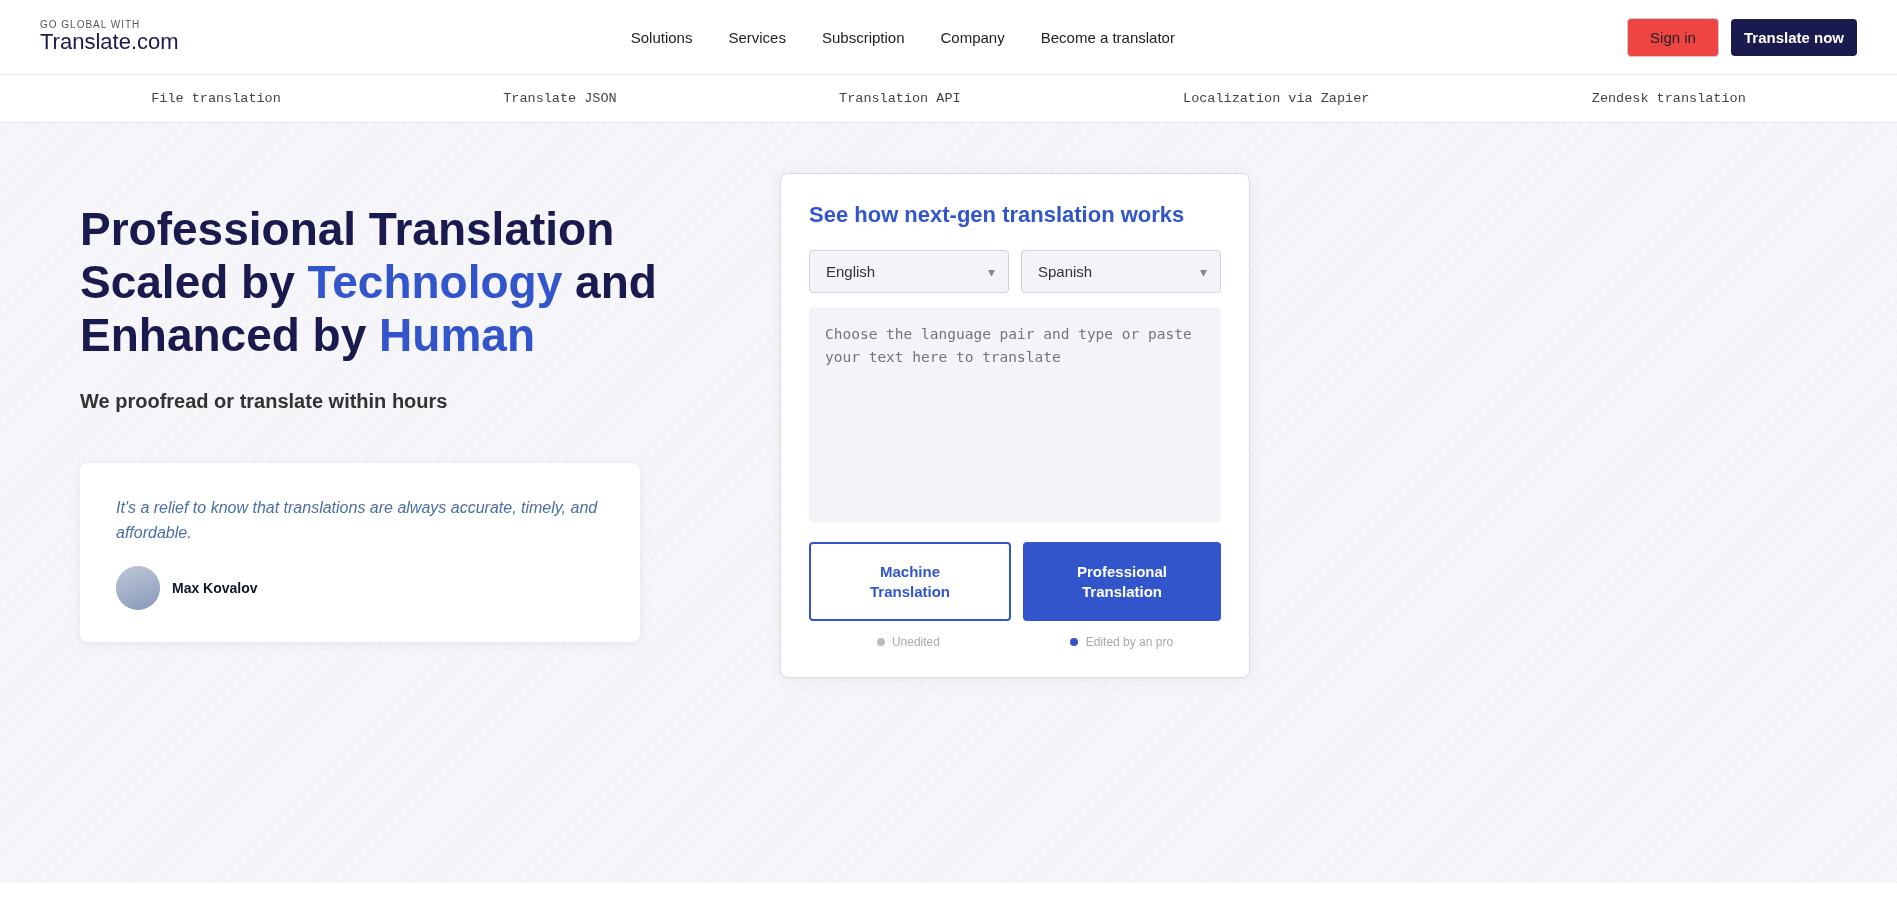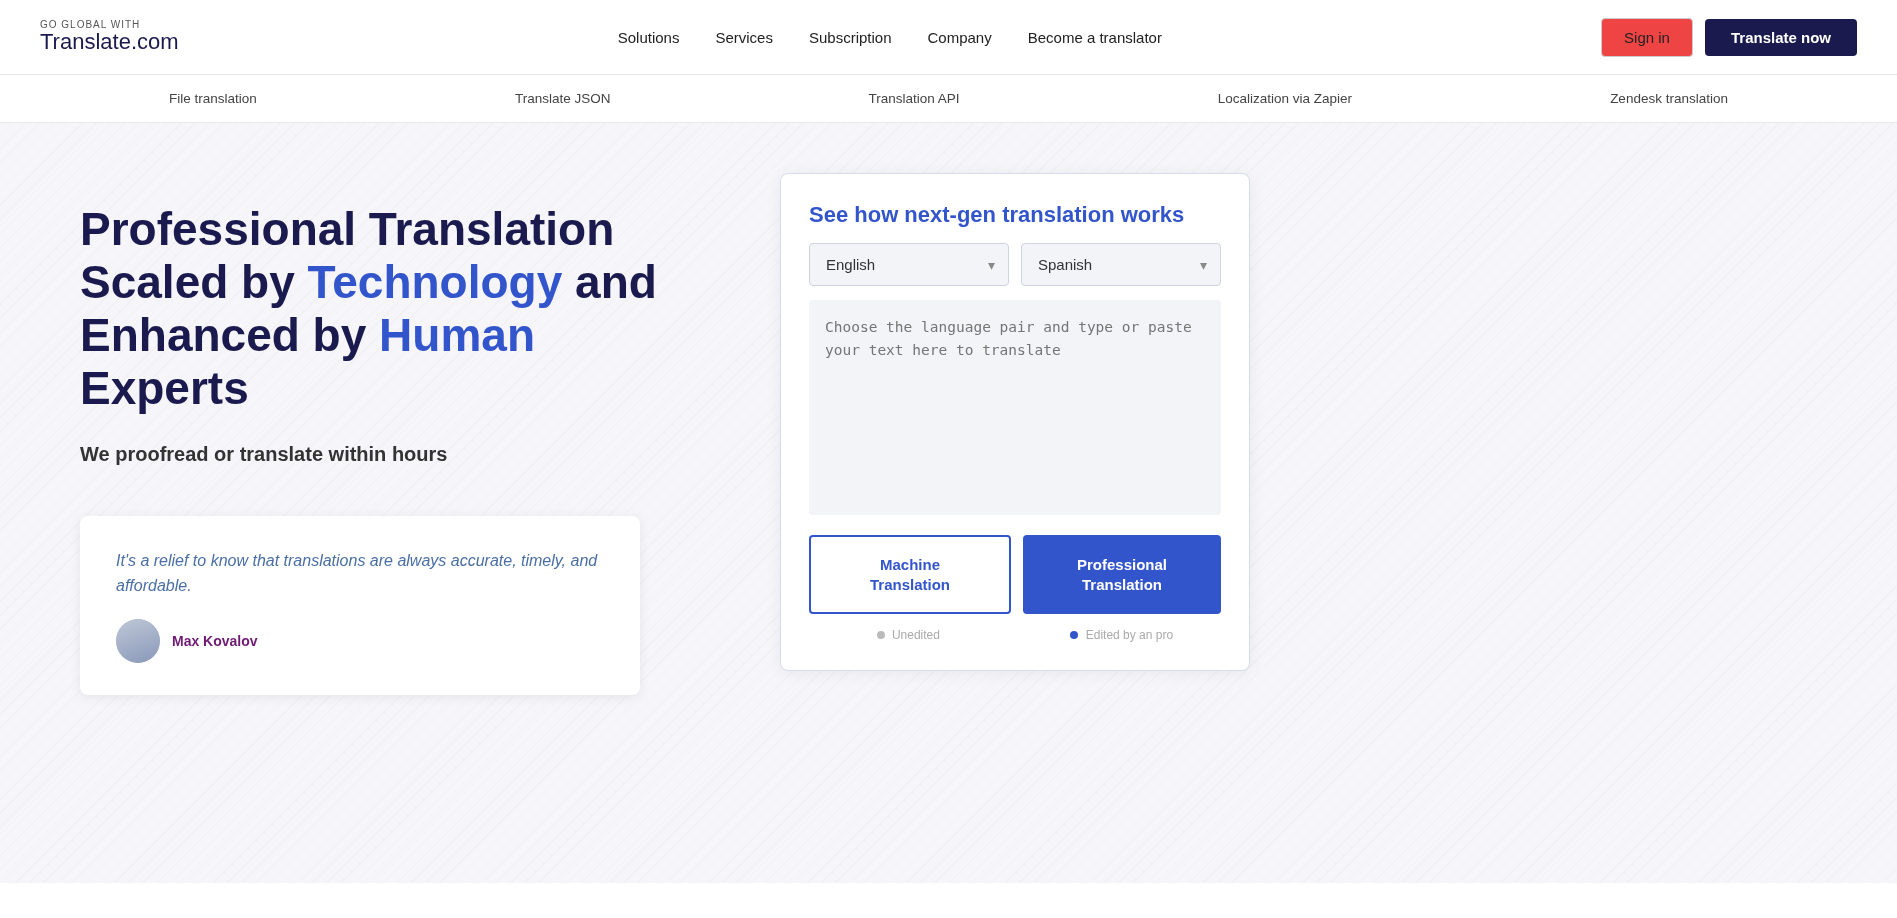--- a/index.html
+++ b/index.html
@@ -46,39 +46,40 @@
       padding: 10px 22px;
       border: 1.5px solid #ccc;
       border-radius: 4px;
       background: #ef4444;
       color: #222;
       font-size: 15px;
       cursor: pointer;
       font-weight: 500;
     }
     .btn-translate-now {
-      padding: 10px 26px;
+      padding: 10px 13px;
       border: none;
       border-radius: 4px;
       background: #1a1a4e;
       color: #fff;
       font-size: 15px;
       font-weight: 700;
       cursor: pointer;
     }
 
     
     .subnav {
       display: flex;
       align-items: center;
       justify-content: space-around;
       padding: 0 40px;
       height: 48px;
       border-bottom: 1px solid #e8e8e8;
       background: #fff;
+      font-family: Liberation Mono, monospace;
     }
     .subnav a {
       text-decoration: none;
       color: #444;
       font-size: 13.5px;
     }
 
     
     .hero {
       display: flex;
@@ -146,21 +147,21 @@
     }
     .avatar-face {
       width: 44px;
       height: 44px;
       background: linear-gradient(160deg, #c0c8d8, #8898b8);
       border-radius: 50%;
     }
     .author-name {
       font-size: 14px;
       font-weight: 600;
-      color: #701a75;
+      color: #0f172a;
     }
 
     
     .hero-right {
       width: 520px;
       padding: 50px 30px 30px 20px;
       display: flex;
       align-items: flex-start;
       justify-content: center;
     }
@@ -169,21 +170,21 @@
       border: 1px solid #d8dce8;
       border-radius: 8px;
       width: 490px;
       padding: 28px;
       box-shadow: 0 2px 16px rgba(0,0,0,0.06);
     }
     .widget-title {
       font-size: 22px;
       font-weight: 800;
       color: #3355cc;
-      margin-bottom: 15px;
+      margin-bottom: 22px;
     }
     .language-selectors {
       display: flex;
       gap: 12px;
       margin-bottom: 14px;
     }
     .lang-select-wrapper {
       flex: 1;
       position: relative;
     }
@@ -307,21 +308,20 @@
   <a href="#">Zendesk translation</a>
 </nav>
 
 <section class="hero">
 
   <div class="hero-left">
     <h1 class="hero-title">
       <span>Professional Translation</span><br>
       <span>Scaled by </span><span class="highlight">Technology</span><span> and</span><br>
       <span>Enhanced by </span><span class="highlight">Human</span><br>
-      <span>Experts</span>
     </h1>
     <p class="hero-subtitle">We proofread or translate within hours</p>
 
     <div class="testimonial-card">
       <p class="testimonial-text">It's a relief to know that translations are always accurate, timely, and affordable.</p>
       <div class="testimonial-author">
         <div class="avatar">
           <div class="avatar-face"></div>
         </div>
         <span class="author-name">Max Kovalov</span>

